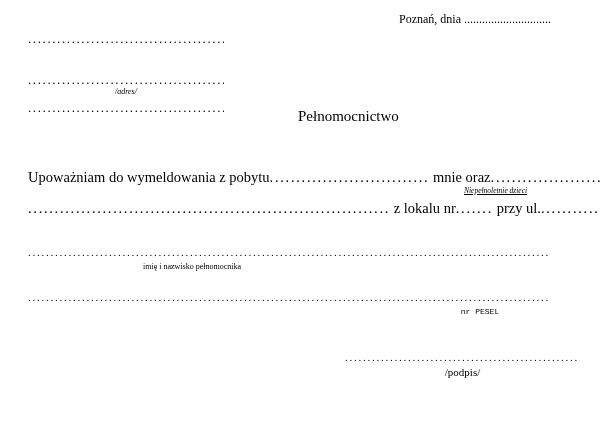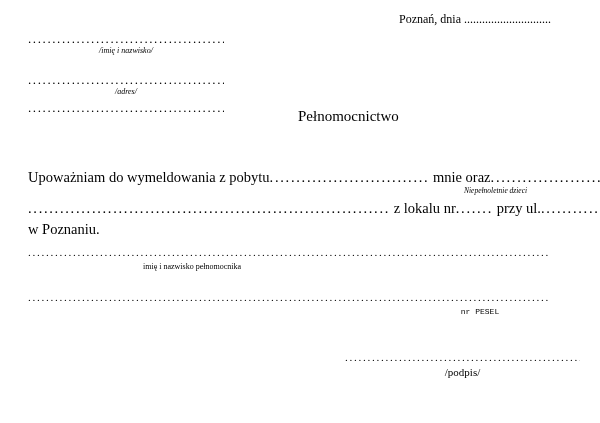--- a/index.html
+++ b/index.html
@@ -106,47 +106,45 @@
 </style>
 </head>
 <body>
 
 <div id="page">
 
   <div class="abs place-date" style="left:399px; top:12px;">Poznań, dnia .............................</div>
 
   <div class="abs field-block" style="left:28px; top:32px;">
     <div class="field-rule dots">..................................................</div>
-    <div class="caption">/imię i nazwisko/</div>
   </div>
 
   <div class="abs field-block" style="left:28px; top:73px;">
     <div class="field-rule dots">..................................................</div>
     <div class="caption">/adres/</div>
   </div>
 
   <div class="abs field-block" style="left:28px; top:101px;">
     <div class="field-rule dots">..................................................</div>
   </div>
 
   <div class="abs doc-title" style="left:298px; top:108px;">Pełnomocnictwo</div>
 
   <div class="abs body-line" style="left:28px; top:170px;">
     <span>Upoważniam do wymeldowania z pobytu</span><span class="inline-dots">..............................</span>
     <span>mnie oraz</span><span class="inline-dots">........................................</span>
   </div>
-  <div class="abs sub-note" style="left:464px; top:186px;">Niepełnoletnie dzieci</div>
+  <div class="abs sub-note" style="left:464px; top:186px;text-decoration:underline;">Niepełnoletnie dzieci</div>
 
   <div class="abs body-line" style="left:28px; top:201px;">
     <span class="inline-dots">....................................................................</span>
     <span>z lokalu nr</span><span class="inline-dots">.......</span>
     <span>przy ul.</span><span class="inline-dots">........................................</span>
   </div>
 
-  <div class="abs body-line" style="left:28px; top:222px;">w Poznaniu.</div>
 
   <div class="abs sig-rule dots" style="left:28px; top:247px; width:522px;">...........................................................................................................................................................................</div>
   <div class="abs sig-caption" style="left:92px; top:262px; width:200px;">imię i nazwisko pełnomocnika</div>
 
   <div class="abs sig-rule dots" style="left:28px; top:292px; width:522px;">...........................................................................................................................................................................</div>
   <div class="abs sig-caption" style="left:390px; top:307px; width:180px;font-family:Liberation Mono, monospace;">nr PESEL</div>
 
   <div class="abs sig-rule dots" style="left:345px; top:352px; width:235px;">..........................................................................</div>
   <div class="abs podpis-caption" style="left:345px; top:366px; width:235px;">/podpis/</div>
 

